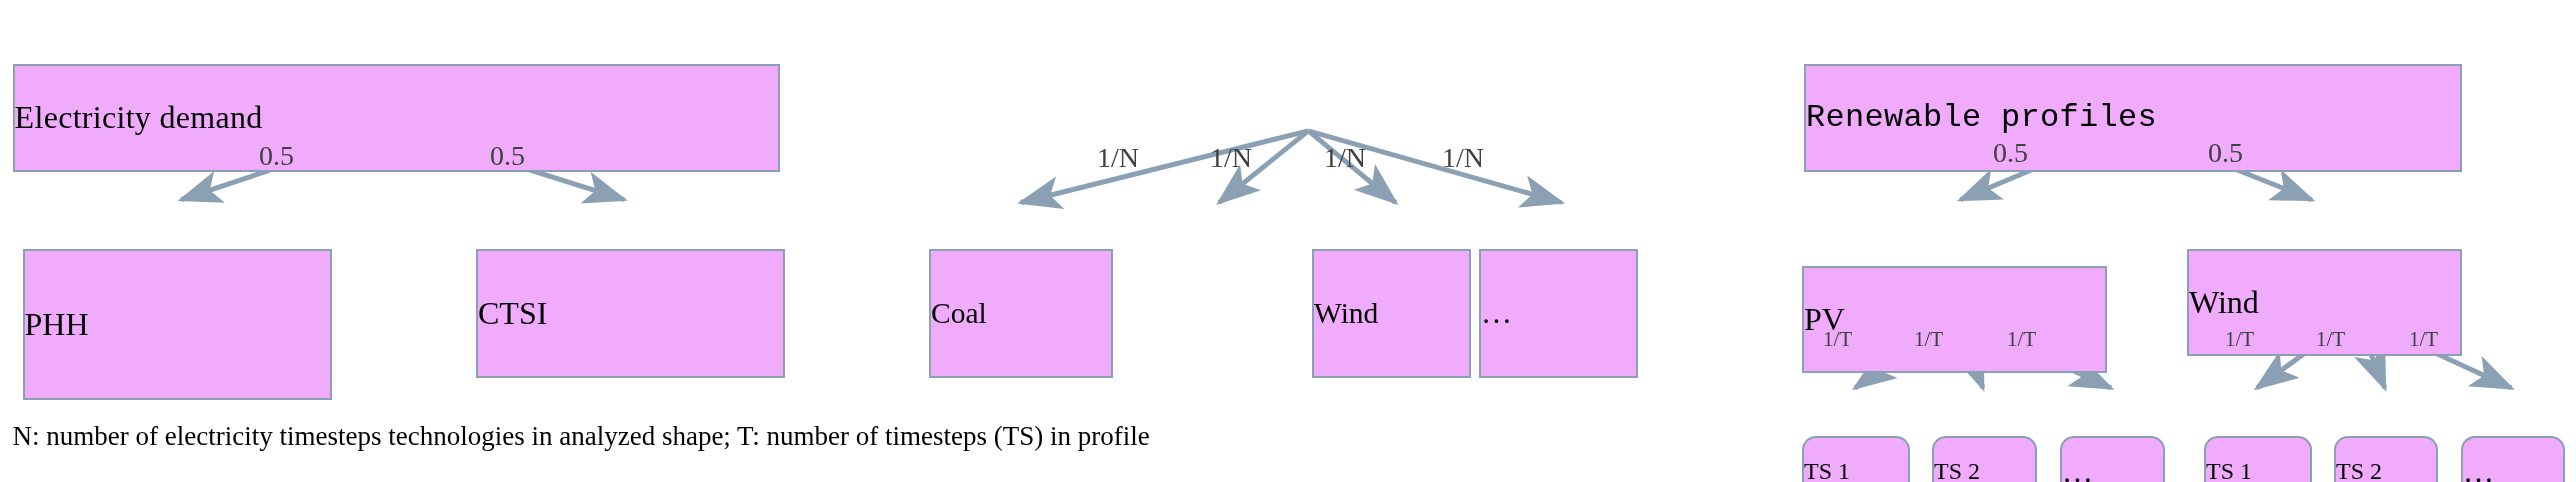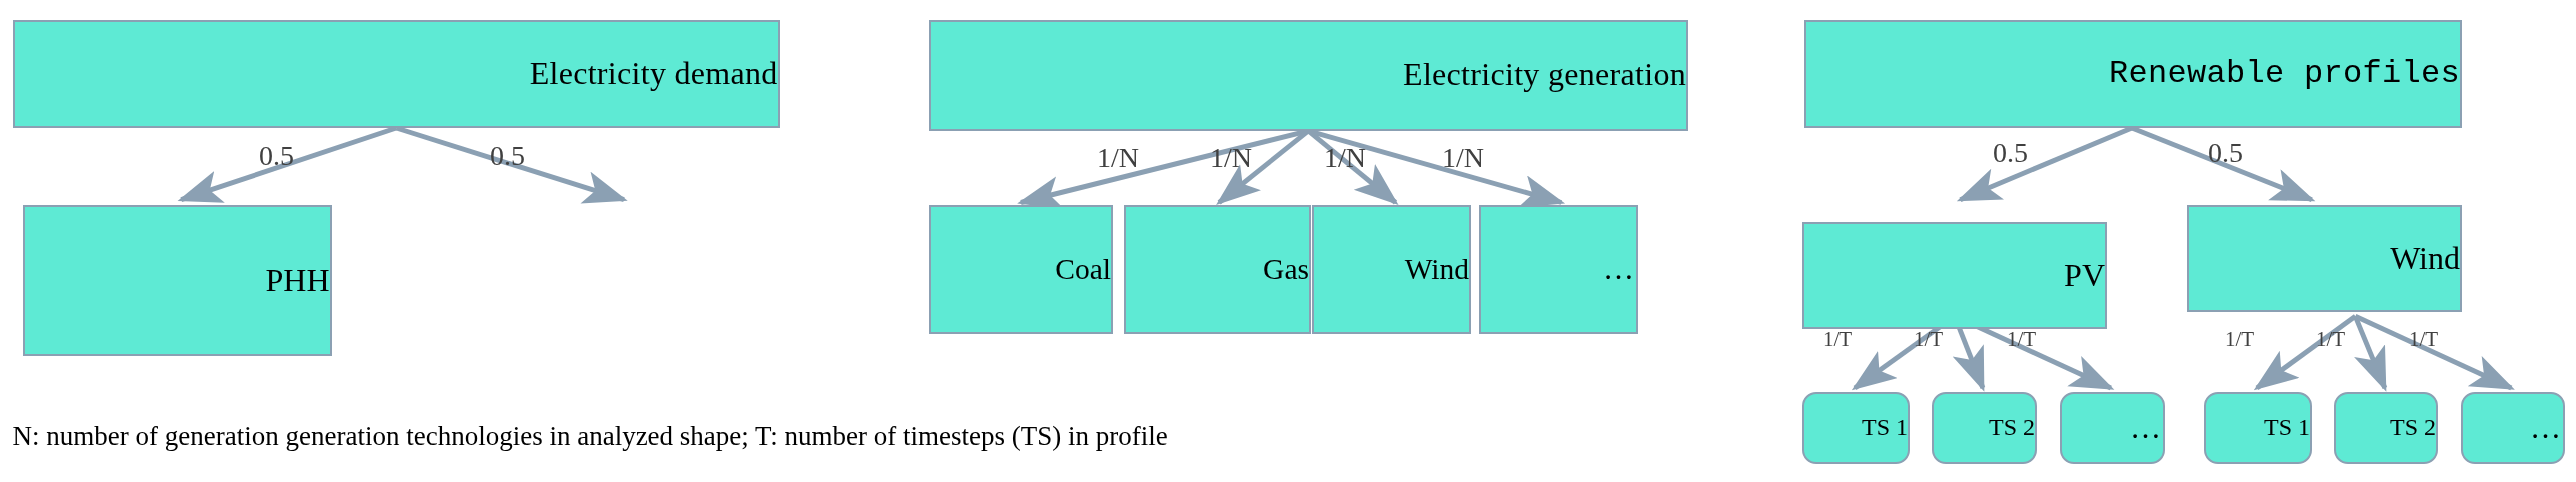--- a/index.html
+++ b/index.html
@@ -29,28 +29,29 @@
     top: 0;
     width: 2576px;
     height: 483px;
     pointer-events: none;
   }
   
   .node {
     position: absolute;
     box-sizing: border-box;
     border: 2.8px solid #8ba0b3;
-    background: #5eead4;
+    background: #f0abfc;
     display: flex;
     align-items: center;
-    justify-content: flex-end;
+    justify-content: flex-start;
     text-align: center;
     line-height: 1.05;
     color: #000000;
     white-space: nowrap;
+    margin-top: 44px;
   }
   .node.thin { border-width: 2.1px; border-radius: 14px; }
   .node-label { display: block; }
   .lvl0 { font-size: 32px; letter-spacing: 0.3px; }
   .lvl1 { font-size: 32px; }
   .lvl1-small { font-size: 29.5px; }
   .lvl2 { font-size: 24px; }
   .ellipsis { font-size: 31px; letter-spacing: 2.1px; }
 
   
@@ -119,33 +120,30 @@
   </svg>
 
   <div class="node lvl0" style="left:12.6px; top:19.7px; width:767px; height:108px;">
     <span class="node-label">Electricity  demand</span>
   </div>
 
   <div class="node lvl1" style="left:22.5px; top:205px; width:309px; height:151px;">
     <span class="node-label">PHH</span>
   </div>
 
+  <div class="node lvl1" style="left:476px; top:205px; width:309px; height:129px;">
+    <span class="node-label">CTSI</span>
+  </div>
 
   <div class="edge-label" style="left:259px; top:142px;">0.5</div>
   <div class="edge-label" style="left:490px; top:142px;">0.5</div>
 
-  <div class="node lvl0" style="left:929px; top:19.7px; width:759px; height:111px;">
-    <span class="node-label">Electricity  generation</span>
-  </div>
 
   <div class="node lvl1-small" style="left:929px; top:205px; width:184px; height:129px;">
     <span class="node-label">Coal</span>
-  </div>
-  <div class="node lvl1-small" style="left:1124px; top:205px; width:187px; height:129px;">
-    <span class="node-label">Gas</span>
   </div>
   <div class="node lvl1-small" style="left:1312px; top:205px; width:159px; height:129px;">
     <span class="node-label">Wind</span>
   </div>
   <div class="node ellipsis" style="left:1479px; top:205px; width:159px; height:129px;">
     <span class="node-label">…</span>
   </div>
 
   <div class="edge-label" style="left:1097px; top:144px;">1/N</div>
   <div class="edge-label" style="left:1210px; top:144px;">1/N</div>
@@ -187,16 +185,16 @@
     <span class="node-label">TS 2</span>
   </div>
   <div class="node thin ellipsis" style="left:2461px; top:392px; width:104px; height:72px;">
     <span class="node-label">…</span>
   </div>
 
   <div class="edge-label small" style="left:2225px; top:329px;">1/T</div>
   <div class="edge-label small" style="left:2316px; top:329px;">1/T</div>
   <div class="edge-label small" style="left:2409px; top:329px;">1/T</div>
 
-  <div id="footnote">N: number of generation generation technologies in analyzed shape; T: number of timesteps (TS) in profile</div>
+  <div id="footnote">N: number of electricity timesteps technologies in analyzed shape; T: number of timesteps (TS) in profile</div>
 
 </div>
 
 
 </body></html>

